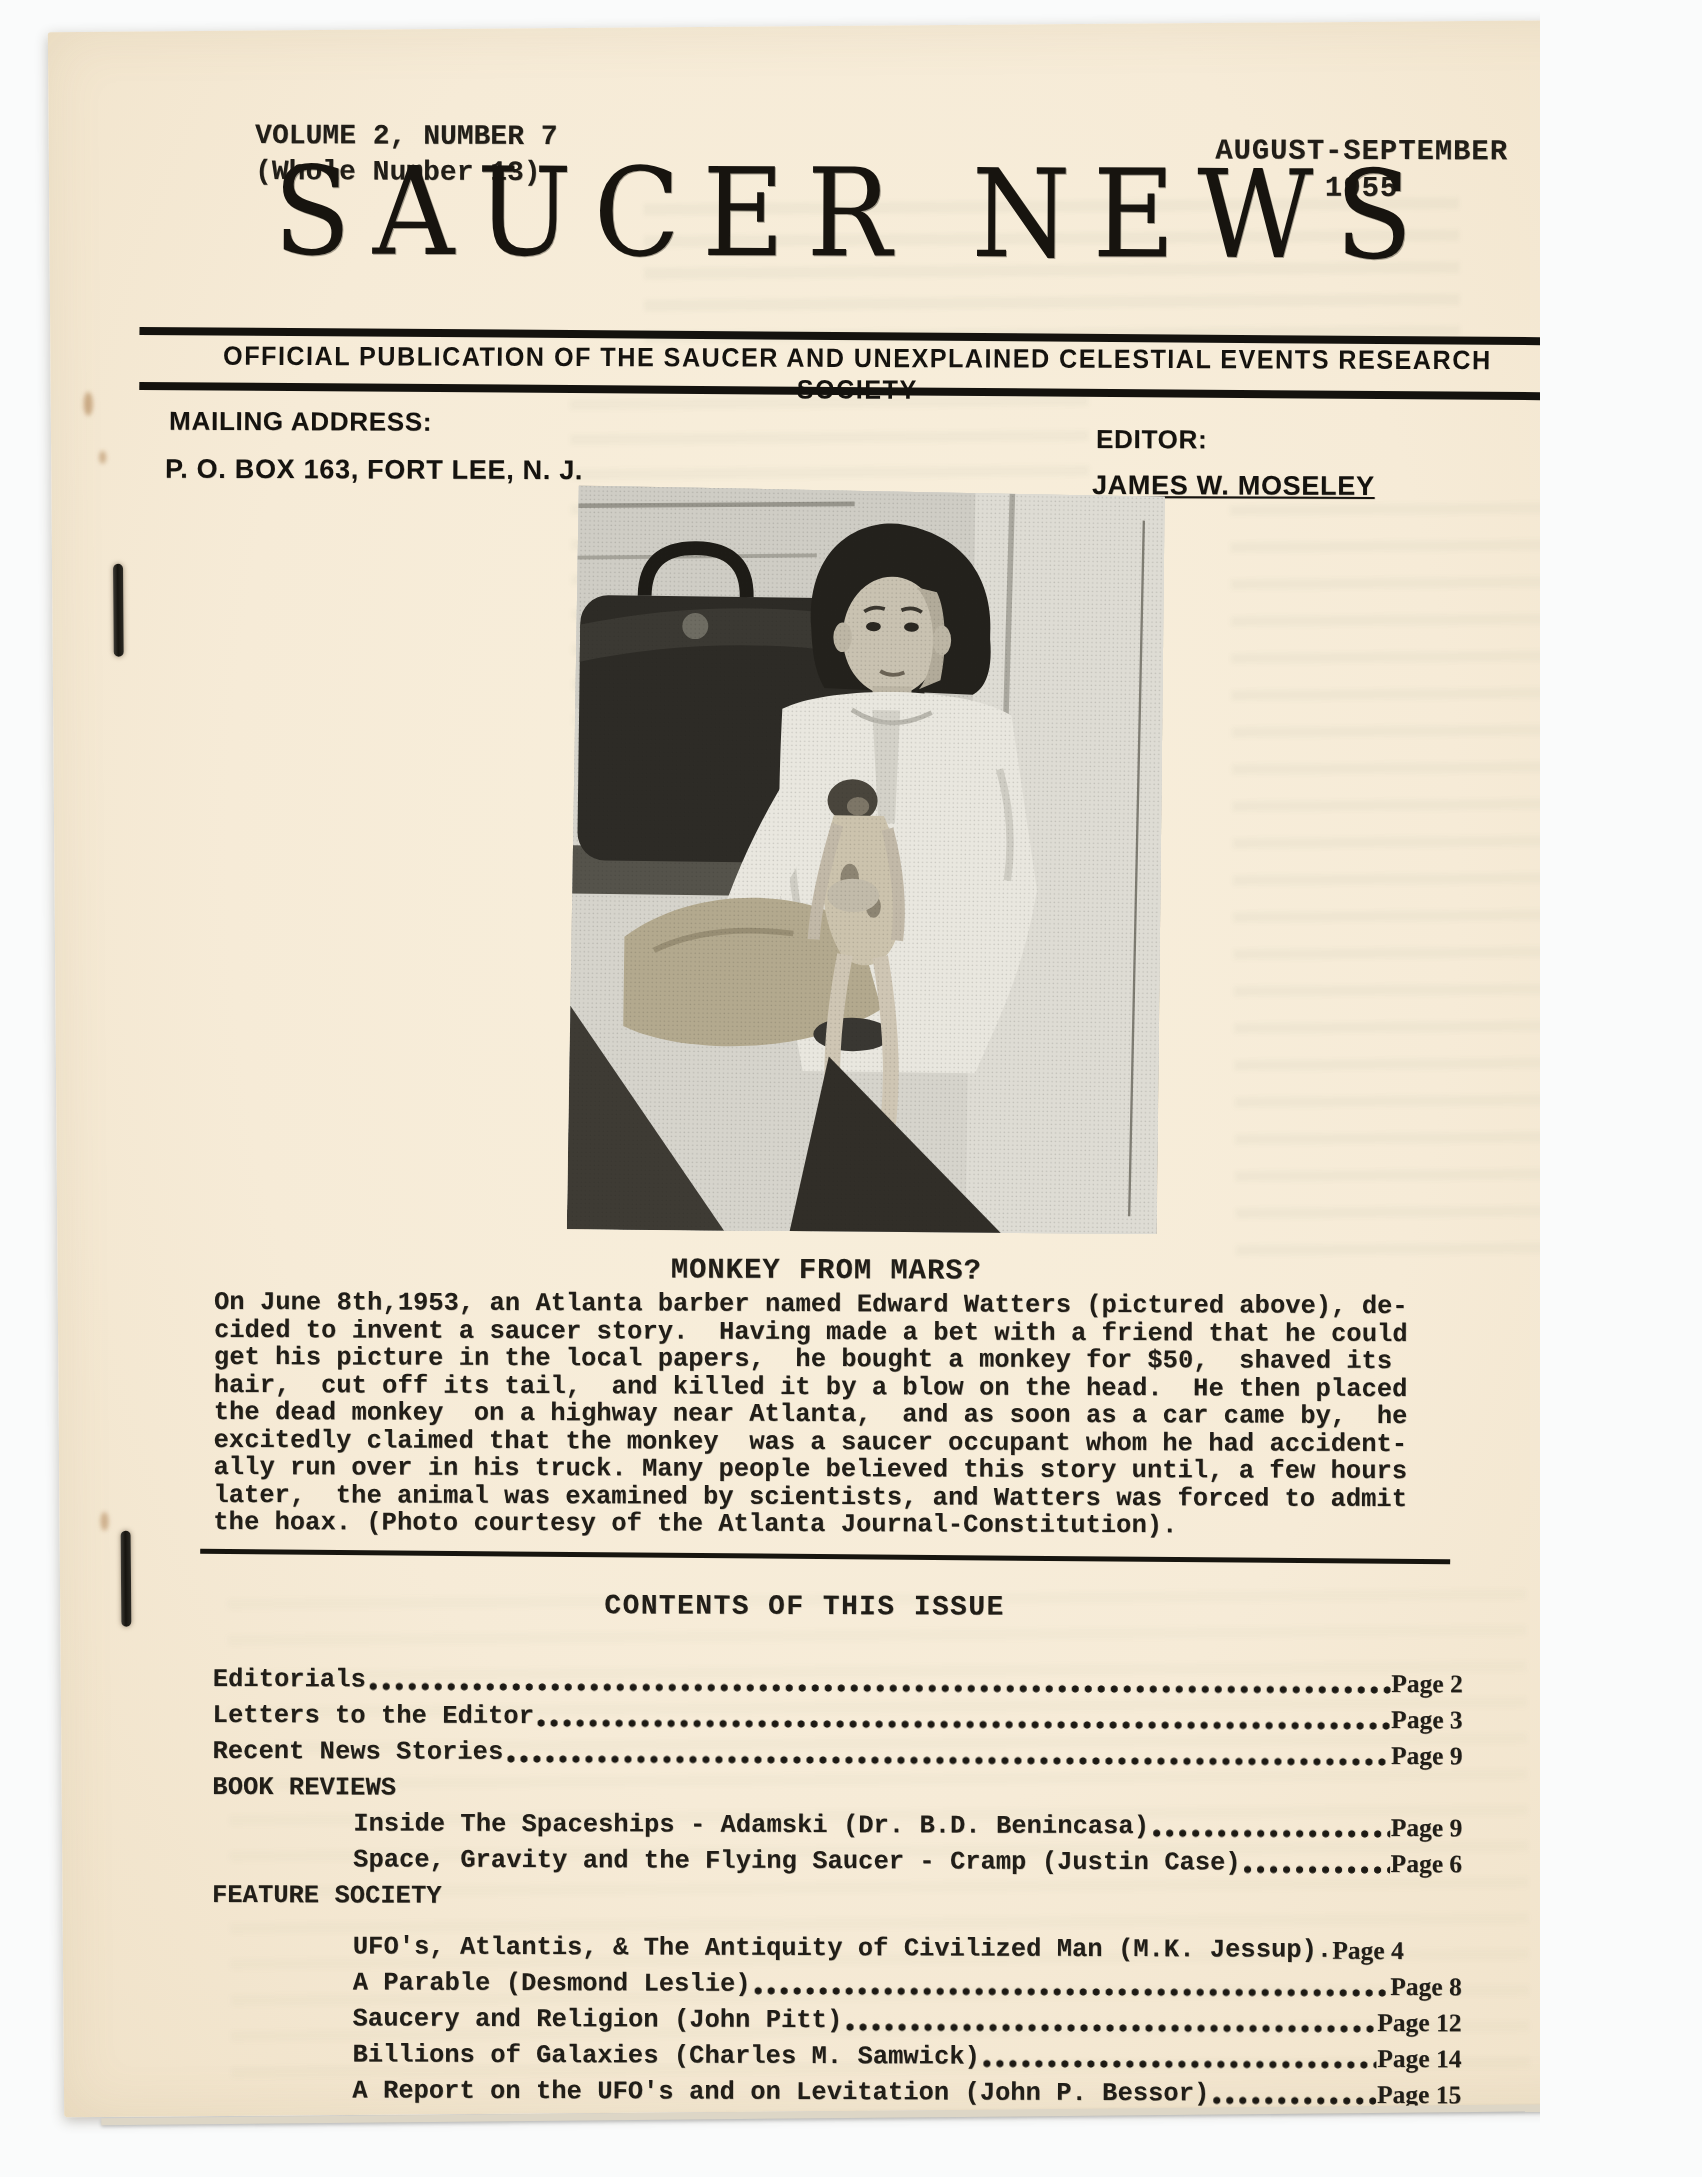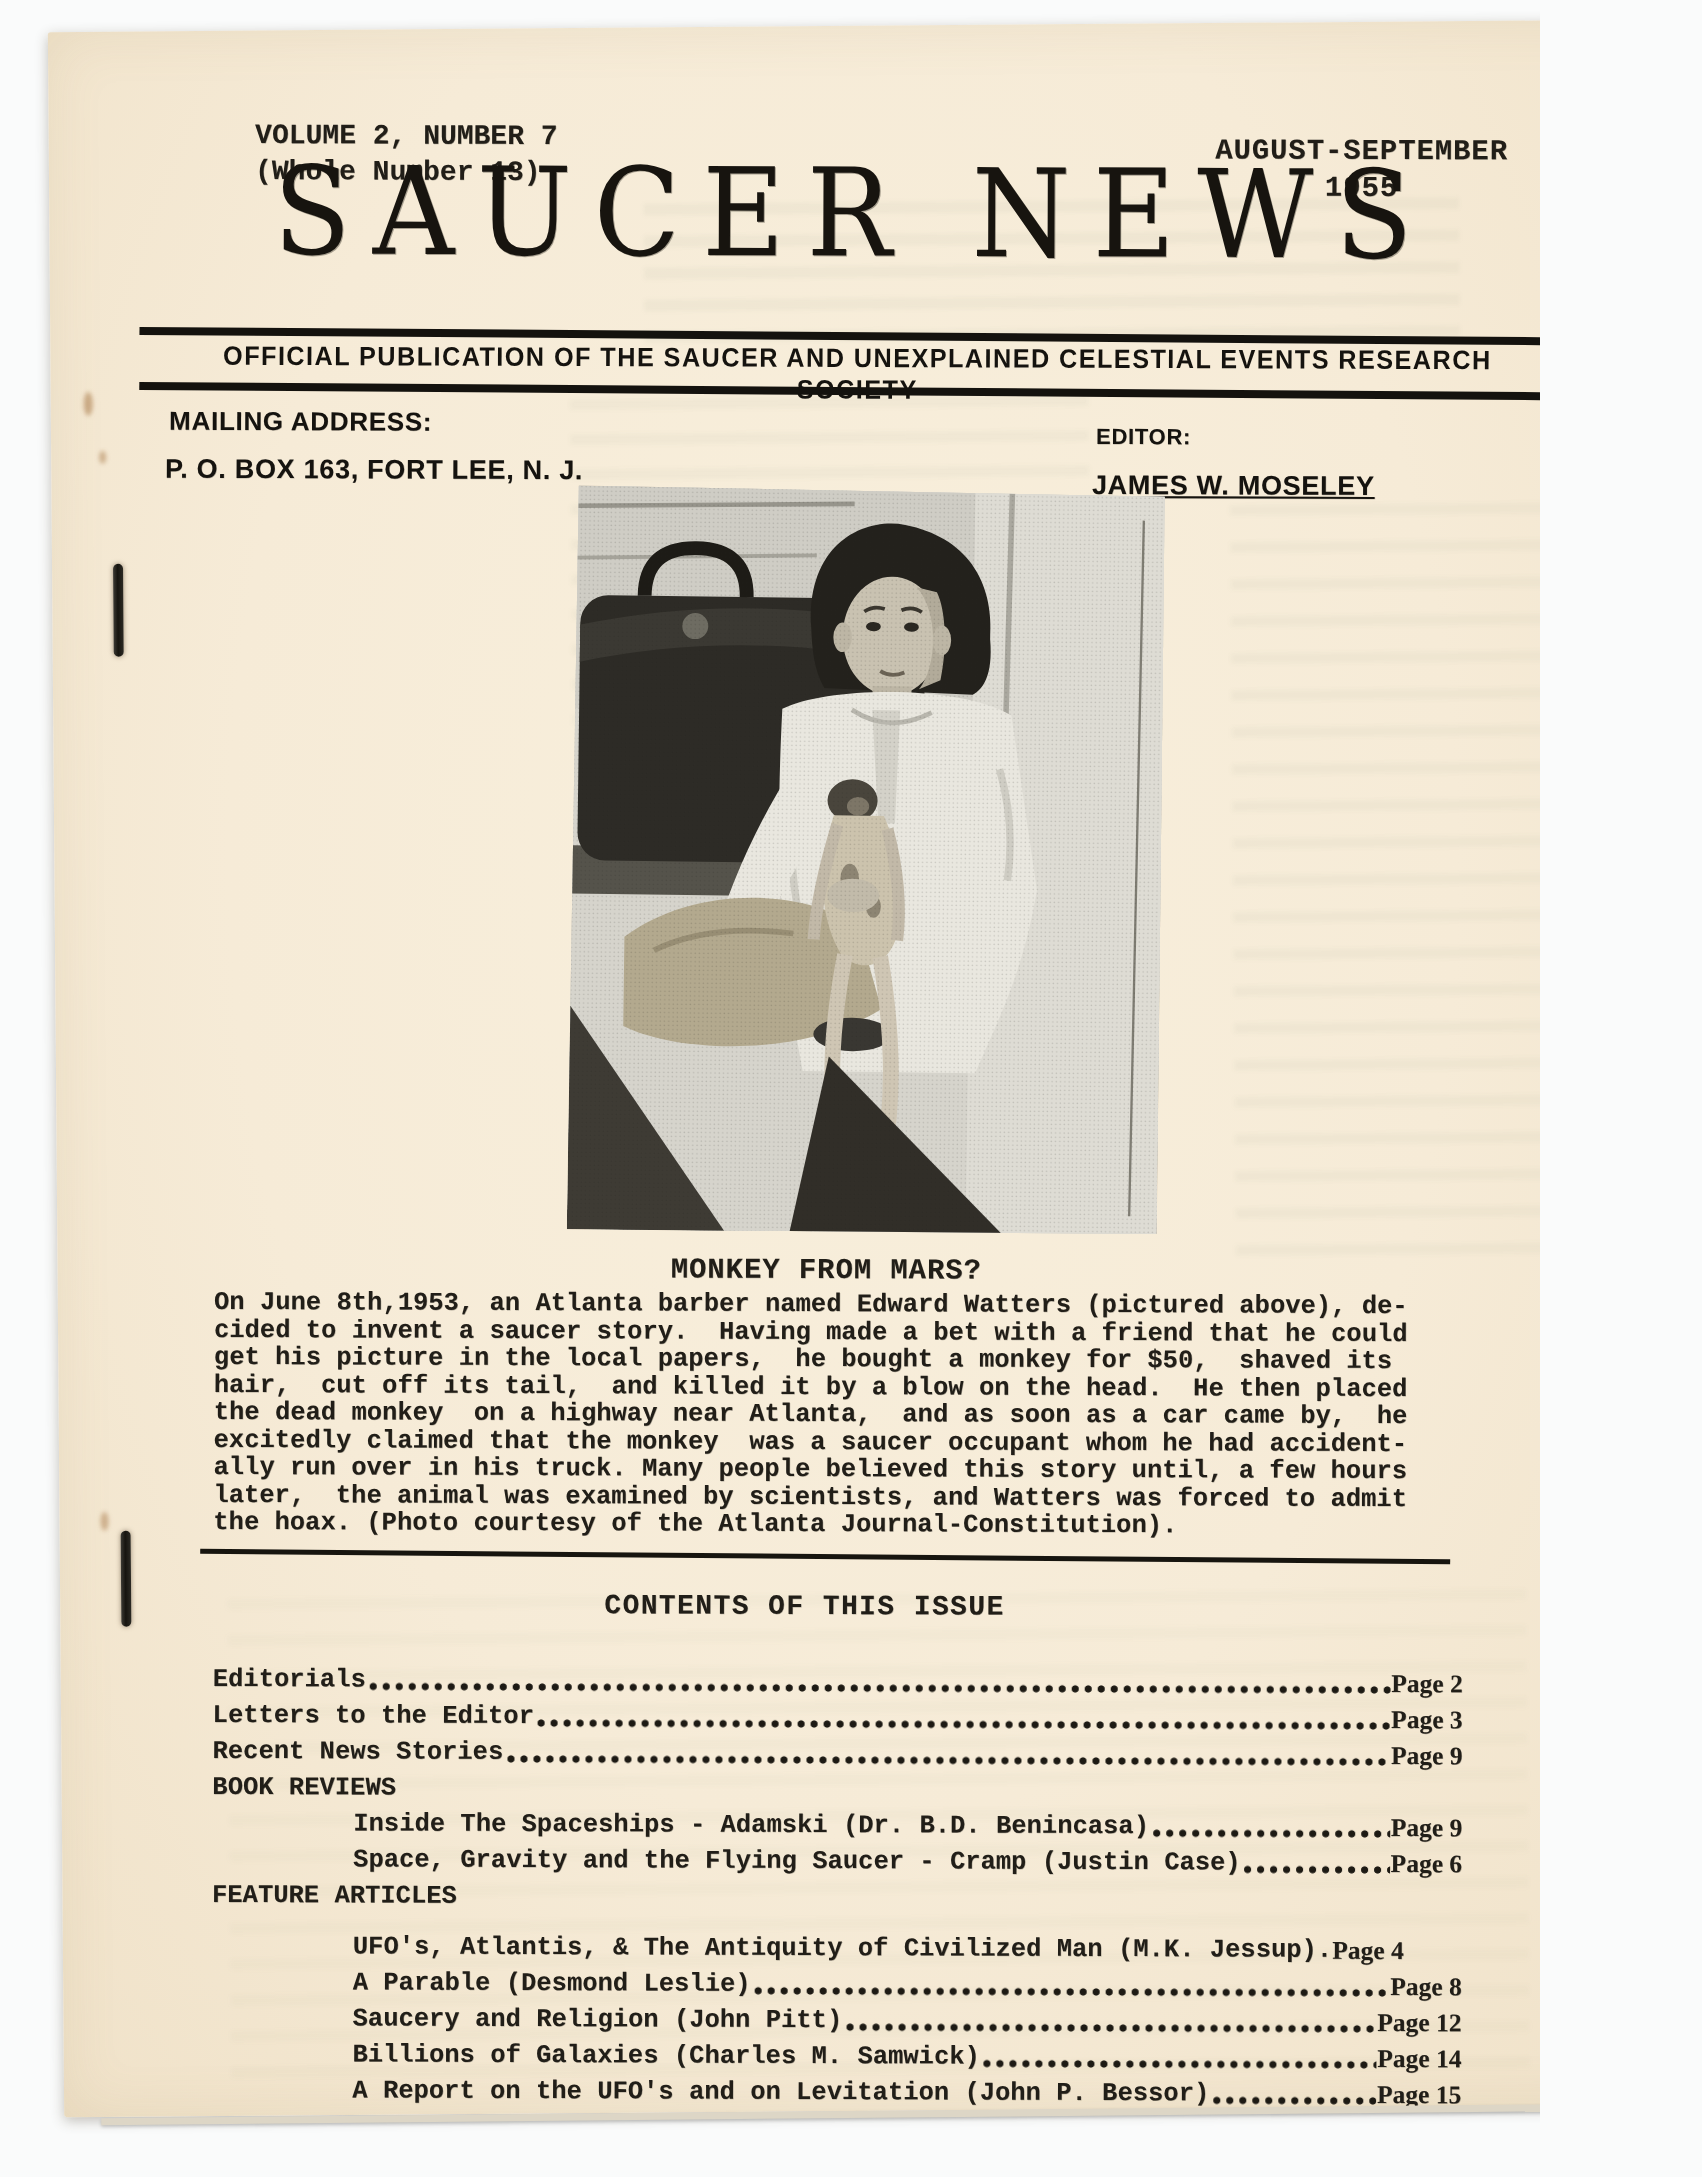--- a/index.html
+++ b/index.html
@@ -39,21 +39,21 @@
   .rule{position:absolute;left:91px;width:1436px;height:8.3px;background:#14120e;transform:rotate(0.22deg);}
   .rule1{top:299px;} .rule2{top:354px;}
   .subtitle{position:absolute;left:91px;width:1436px;top:310px;text-align:center;
             font-size:26px;font-weight:700;letter-spacing:1.5px;color:#15130f;
             transform:scale(.97,1.02);}
 
   .sanshead{position:absolute;font-weight:700;color:#15130f;letter-spacing:0.7px;
             text-shadow:0.4px 0.4px 0 rgba(20,18,14,.3);}
   .mailing-label{left:121px;top:375px;font-size:26px;}
   .mailing-address{left:117px;top:423px;font-size:27px;}
-  .editor-label{left:1048px;top:390px;font-size:22px;}
+  .editor-label{left:1048px;top:390px;font-size:26px;}
   .editor-name{left:1044px;top:436px;font-size:27px;text-decoration:underline;}
 
   .photo-wrap{position:absolute;left:525px;top:456px;width:590px;height:744px;
               transform:rotate(0.55deg);box-shadow:0 1.9px 7.4px rgba(50,40,20,.35);
               outline:0.9px solid rgba(70,60,40,.45);background:#d6d4cc;
               clip-path:polygon(0.4% 0%,99.7% 0.5%,100% 99.6%,0% 100%);}
   .photo-wrap svg{display:block;width:100%;height:100%;}
 
   .caption{position:absolute;left:0;right:0;top:1221px;text-align:center;
            font-size:29px;letter-spacing:0.9px;transform:translateX(-7.4px);}
@@ -225,21 +225,21 @@
             <span class="toc-label ind">Inside The Spaceships - Adamski (Dr. B.D. Benincasa)</span>
             <div class="toc-leader"></div>
             <span class="toc-page">Page 9</span>
           </div>
           <div class="toc-row">
             <span class="toc-label ind">Space, Gravity and the Flying Saucer - Cramp (Justin Case)</span>
             <div class="toc-leader"></div>
             <span class="toc-page">Page 6</span>
           </div>
           <div class="toc-row">
-            <span class="toc-label">FEATURE ARTICLES</span>
+            <span class="toc-label">FEATURE SOCIETY</span>
           </div>
           <div class="toc-row gap">
             <span class="toc-label ind">UFO's, Atlantis, &amp; The Antiquity of Civilized Man (M.K. Jessup).</span>
             <span class="toc-page">Page 4</span>
           </div>
           <div class="toc-row">
             <span class="toc-label ind">A Parable (Desmond Leslie)</span>
             <div class="toc-leader"></div>
             <span class="toc-page">Page 8</span>
           </div>

